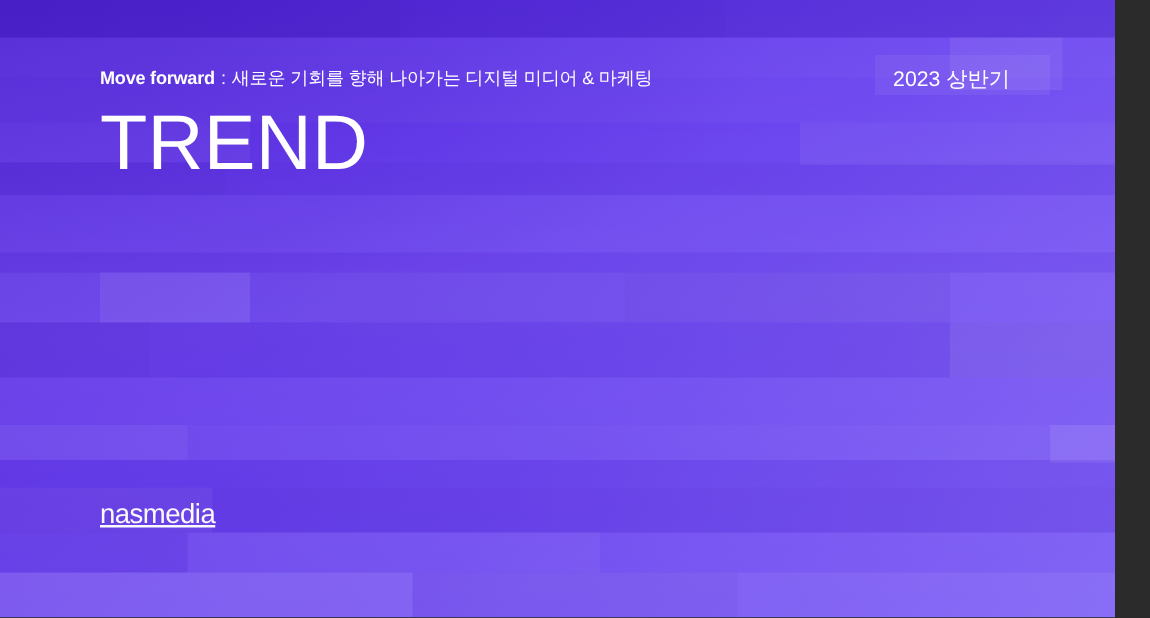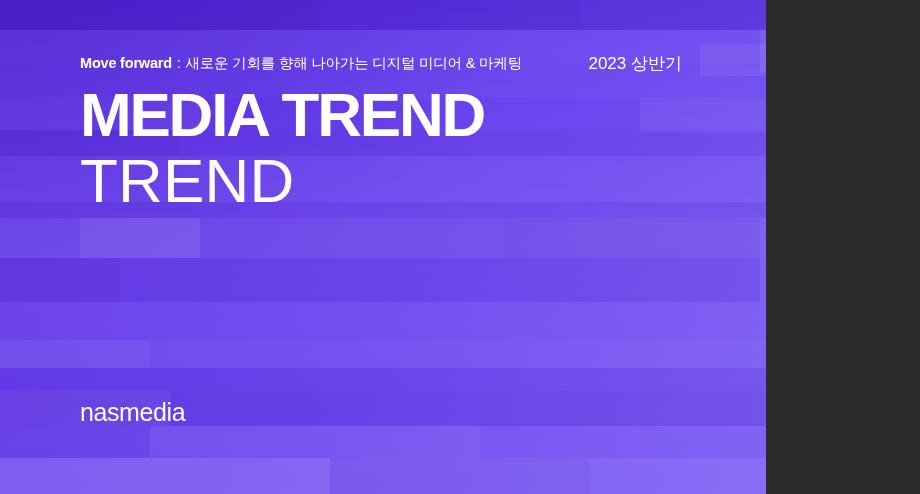--- a/index.html
+++ b/index.html
@@ -4,25 +4,26 @@
 <title>Media Trend Report Cover</title>
 <style>
   html, body {
     margin: 0;
     padding: 0;
     background: #2b2b2b;
   }
 
   #cover {
     position: relative;
-    width: 766px;
+    width: 892px;
     height: 494px;
     overflow: hidden;
     font-family: "Liberation Sans", "DejaVu Sans", sans-serif;
     background: linear-gradient(135deg, #5b2fe0 0%, #6237ea 28%, #6a44f0 58%, #7452f3 82%, #7b5cf5 100%);
+    text-align: center;
   }
 
   
   #mosaic {
     position: absolute;
     inset: 0;
     pointer-events: none;
   }
   .band {
     position: absolute;
@@ -105,25 +106,26 @@
   .title-line.light {
     font-weight: 300;
     letter-spacing: 0.2px;
   }
 
   #logo {
     position: absolute;
     left: 80px;
     top: 400px;
     color: #ffffff;
-    font-size: 25px;
+    font-size: 22px;
     font-weight: 300;
     letter-spacing: -0.4px;
     line-height: 1;
     opacity: 0.97;
+    text-decoration: underline;
   }
 </style>
 </head>
 <body>
 
 <div id="cover">
 
   <div id="mosaic">
       <div class="band" style="top: 0px; height: 30px; background: rgba(40, 0, 140, 0.16);"></div>
       <div class="band" style="top: 30px; height: 32px; background: rgba(255, 255, 255, 0.05);"></div>
@@ -165,20 +167,19 @@
   <div id="content">
 
     <div id="subtitle-row">
       <div id="subtitle">
         <span class="lead">Move forward</span><span class="sep"> : </span><span class="tail">새로운 기회를 향해 나아가는 디지털 미디어 &amp; 마케팅</span>
       </div>
       <div id="period">2023 상반기</div>
     </div>
 
     <div id="title-block">
-      <div class="title-line heavy">MEDIA TREND</div>
       <div class="title-line light">TREND</div>
     </div>
 
     <div id="logo">nasmedia</div>
 
   </div>
 </div>
 
 </body></html>

